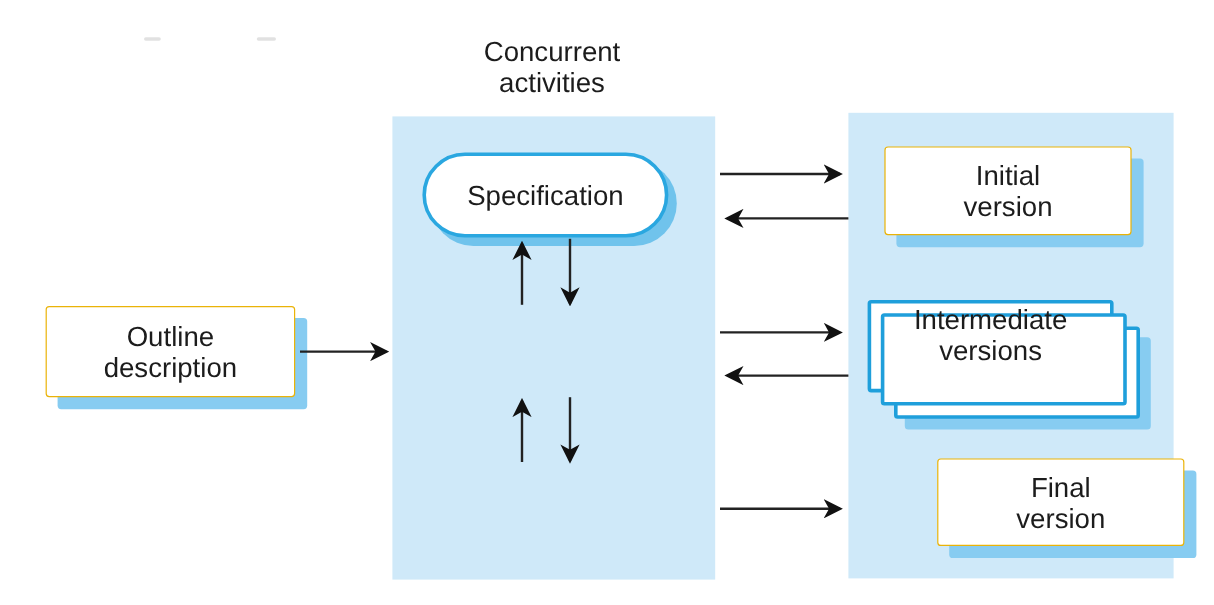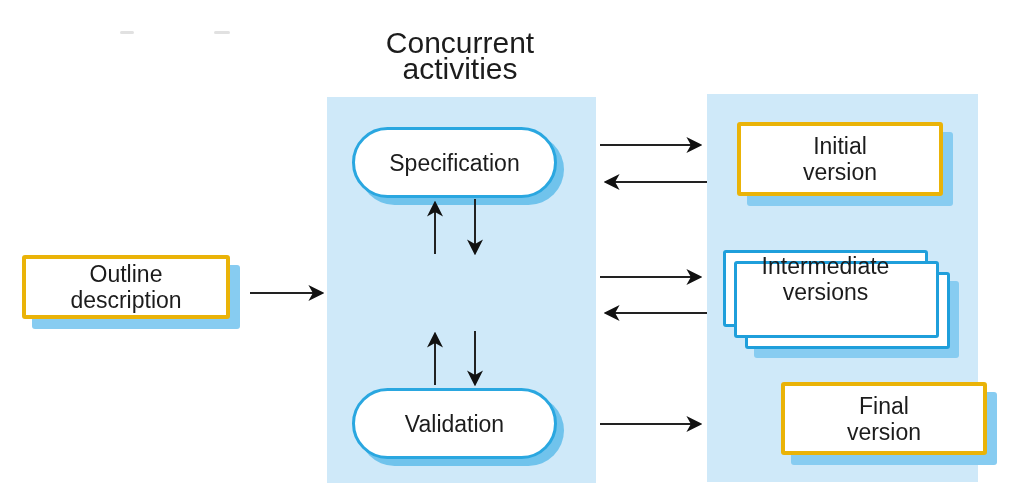--- a/index.html
+++ b/index.html
@@ -15,39 +15,39 @@
     white-space:pre-line;
     text-align:center;
     font-size:23px;
     line-height:26px;
     color:#1c1c1c;
   }
   .title{
     position:absolute;
     left:360px;top:30px;width:200px;
     text-align:center;
-    font-size:30px;line-height:26px;
+    font-size:23px;line-height:26px;
     white-space:pre-line;
   }
   .panel{
     position:absolute;
     background:#cfe9f9;
   }
   .panel.center{left:327px;top:97px;width:269px;height:386px;}
   .panel.right{left:707px;top:94px;width:271px;height:388px;}
   .rectbox{
     position:absolute;
     background:#ffffff;
-    border:4px solid #eab308;
+    border:1px solid #eab308;
     border-radius:3px;
     box-shadow:10px 10px 0 #87ccf1;
     display:flex;align-items:center;justify-content:center;
     box-sizing:border-box;
   }
-  .outline-box{left:22px;top:255px;width:208px;height:64px;}
+  .outline-box{left:38px;top:255px;width:208px;height:76px;}
   .initial-box{left:737px;top:122px;width:206px;height:74px;}
   .final-box{left:740px;top:382px;width:206px;height:73px;margin-left:41px;}
   .pill{
     position:absolute;
     left:352px;width:205px;height:71px;
     background:#ffffff;
     border:3px solid #2aa7e0;
     border-radius:38px;
     box-shadow:7px 7px 0 #70c3ec;
     display:flex;align-items:center;justify-content:center;
@@ -102,23 +102,20 @@
   <div class="panel right"></div>
 
   <div class="rectbox outline-box">
     <span class="label">Outline
 description</span>
   </div>
 
   <div class="pill spec">
     <span class="label">Specification</span>
   </div>
-  <div class="pill val">
-    <span class="label">Validation</span>
-  </div>
 
   <div class="rectbox initial-box">
     <span class="label">Initial
 version</span>
   </div>
   <div class="stackbox">
     <span class="label">Intermediate
 versions</span>
   </div>
   <div class="rectbox final-box">

